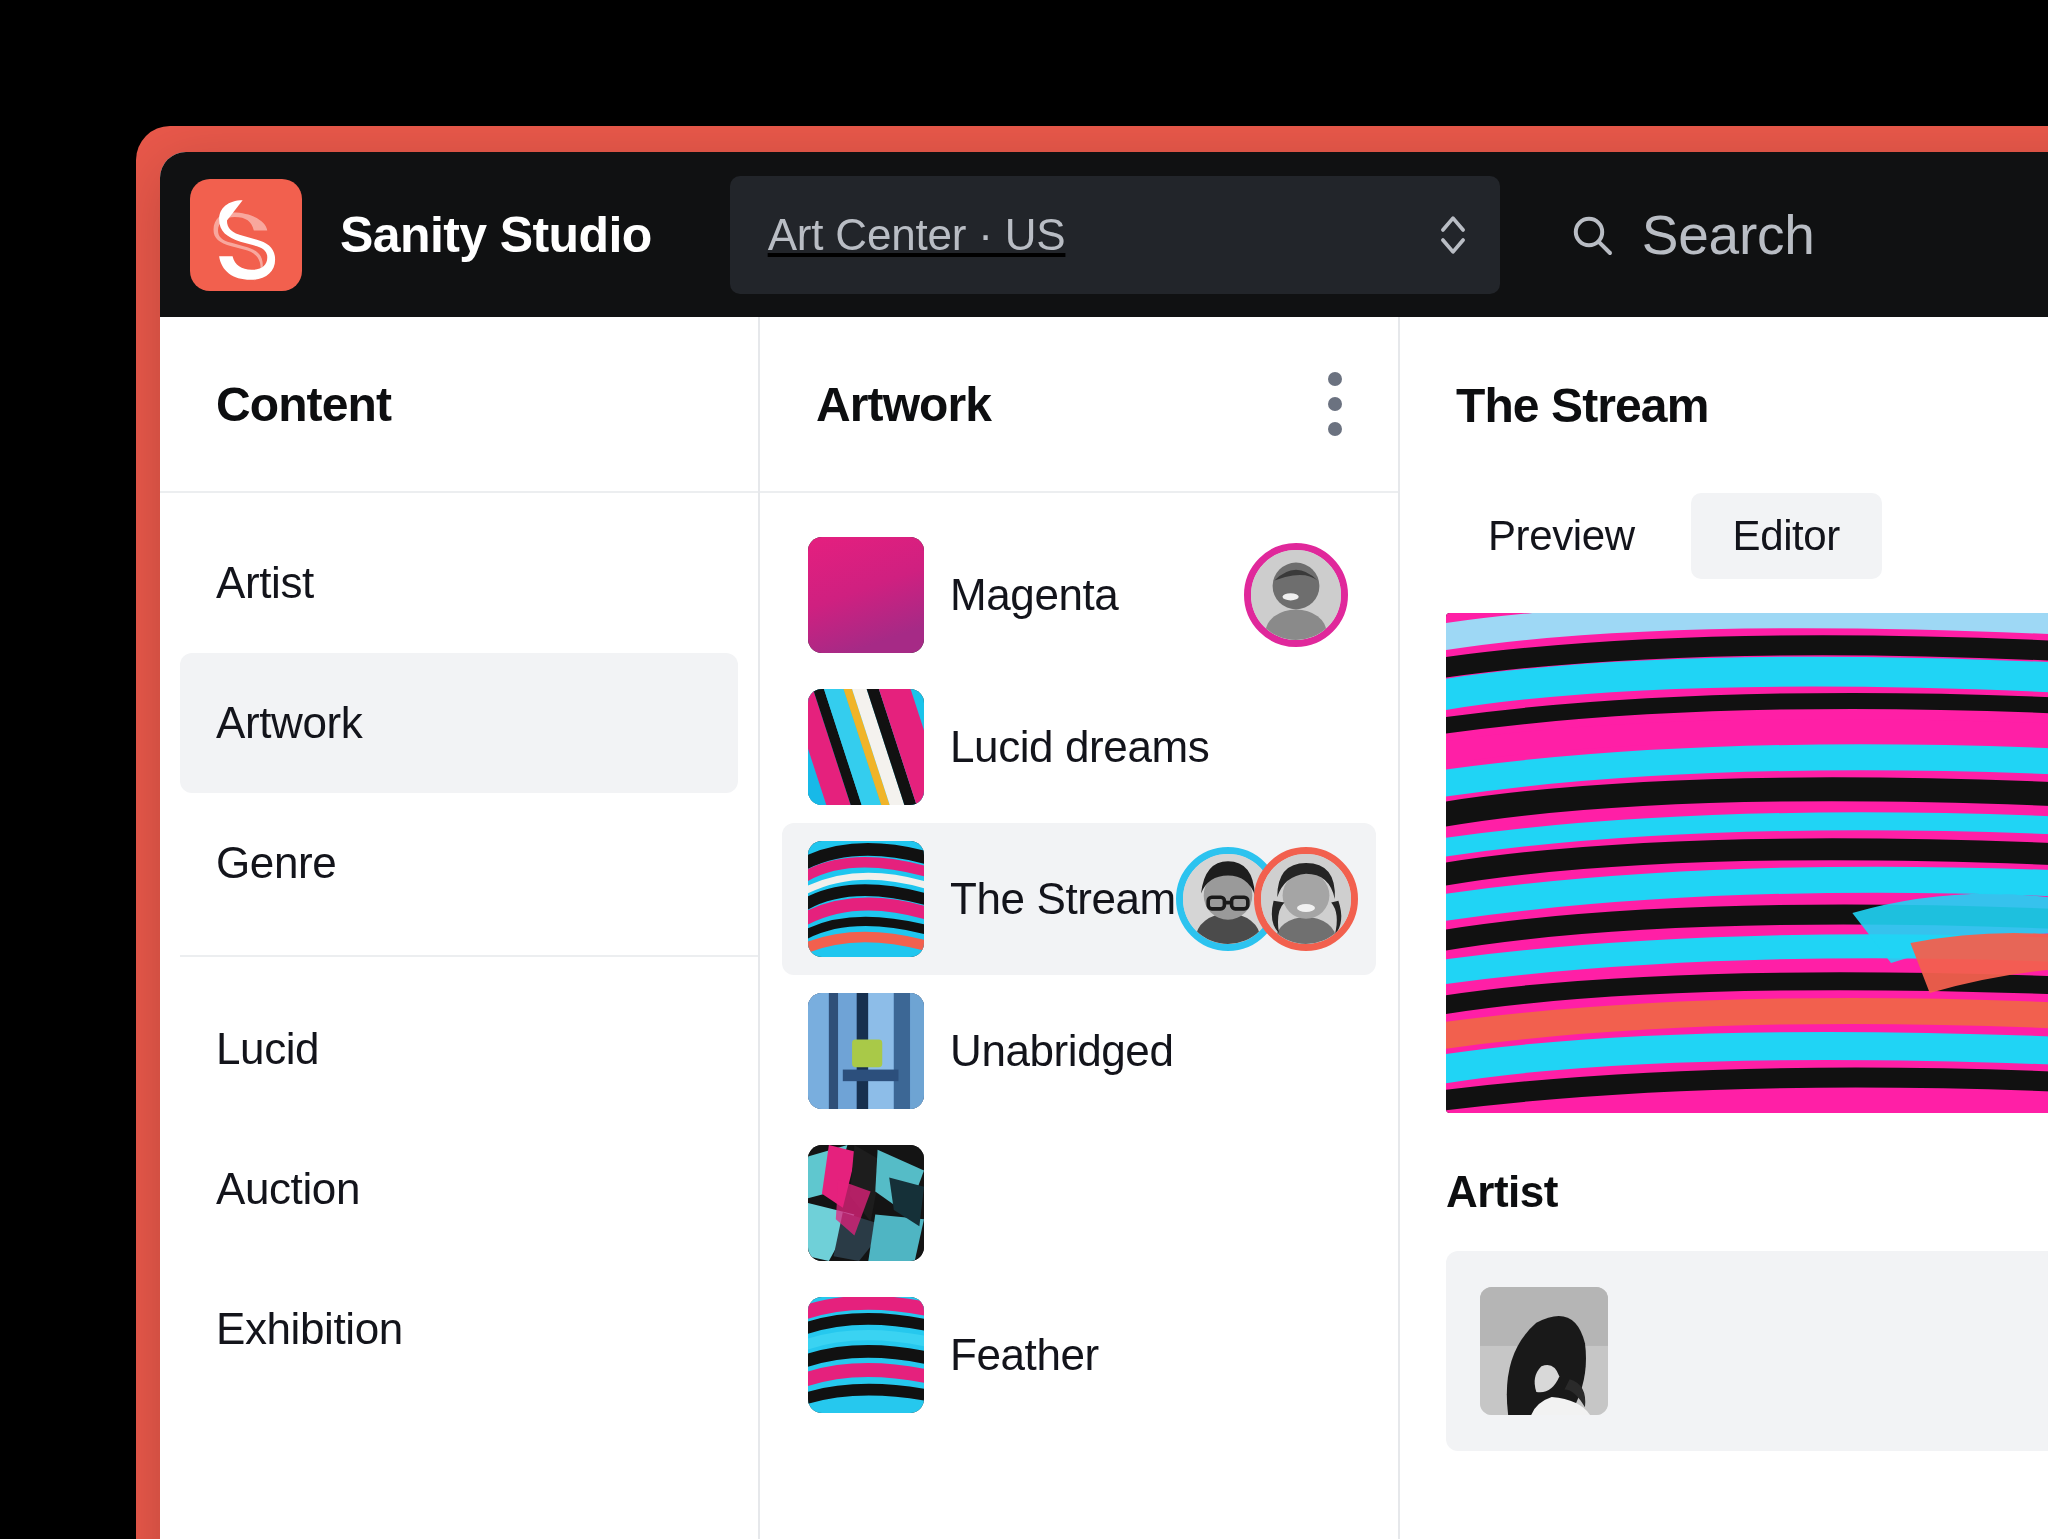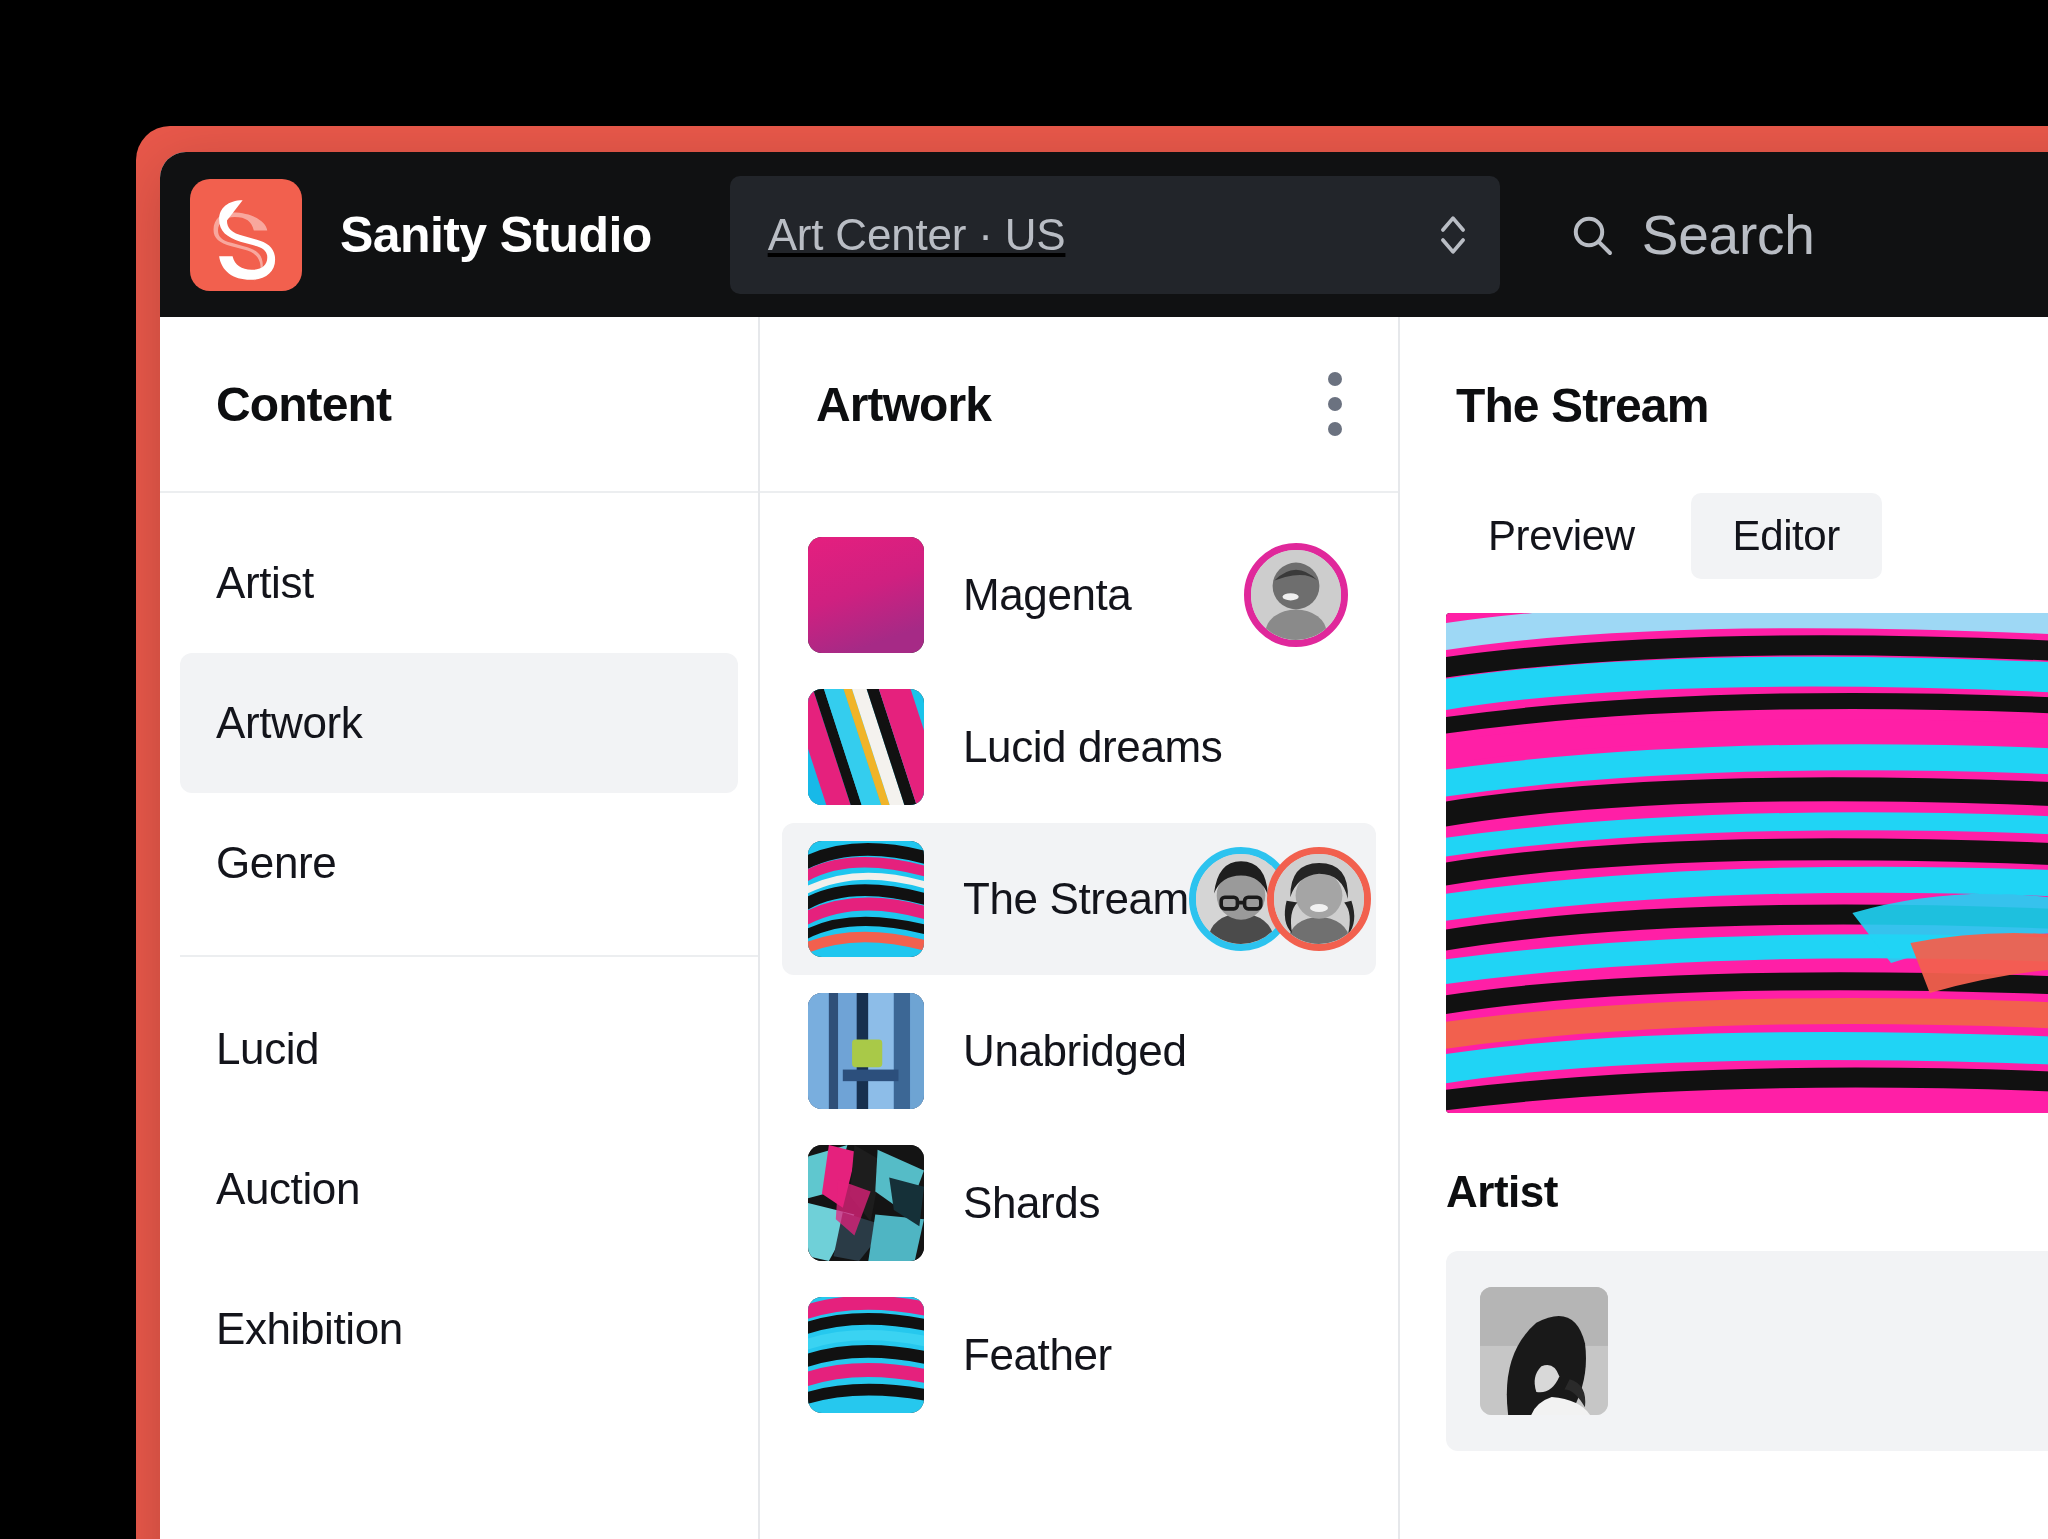--- a/index.html
+++ b/index.html
@@ -170,21 +170,21 @@
     flex: 0 0 auto;
     overflow: hidden;
     position: relative;
     background: #222;
   }
   .thumb svg { display: block; width: 100%; height: 100%; }
   .art-label {
     font-size: 44px;
     letter-spacing: -0.4px;
     color: #13141b;
-    margin-left: 39px;
+    margin-left: 26px;
     white-space: nowrap;
     flex: 1 1 auto;
   }
   .avatars {
     display: flex; align-items: center;
     flex: 0 0 auto;
     margin-right: 2px;
   }
   .avatar {
     width: 104px; height: 104px;
@@ -465,21 +465,20 @@
                   <polygon points="40,0 64,14 54,66 36,44" fill="#1d1d1d"></polygon>
                   <polygon points="60,4 100,22 86,60 58,40" fill="#55bcc7"></polygon>
                   <polygon points="0,50 40,60 18,100 0,96" fill="#6fd0d8"></polygon>
                   <polygon points="30,58 68,70 44,100 22,96" fill="#2a3b46"></polygon>
                   <polygon points="58,60 100,64 92,100 52,100" fill="#4fb5c3"></polygon>
                   <polygon points="26,30 54,40 40,78 24,64" fill="#e5217d" opacity="0.75"></polygon>
                   <polygon points="70,28 100,36 96,70 74,56" fill="#153038"></polygon>
                 </g>
               </svg>
             </div>
-            <div class="art-label">Shards</div>
             <div class="avatars"></div>
           </div>
 
           <div class="art-row">
             <div class="thumb">
               <svg viewBox="0 0 100 100" preserveAspectRatio="none" aria-hidden="true">
                 <rect width="100" height="100" fill="#26c8ee"></rect>
                 <g fill="none" stroke-linecap="round">
                   <path d="M-10 16 Q40 -4 110 12" stroke="#e5217d" stroke-width="12"></path>
                   <path d="M-10 30 Q40 10 110 26" stroke="#111" stroke-width="10"></path>

